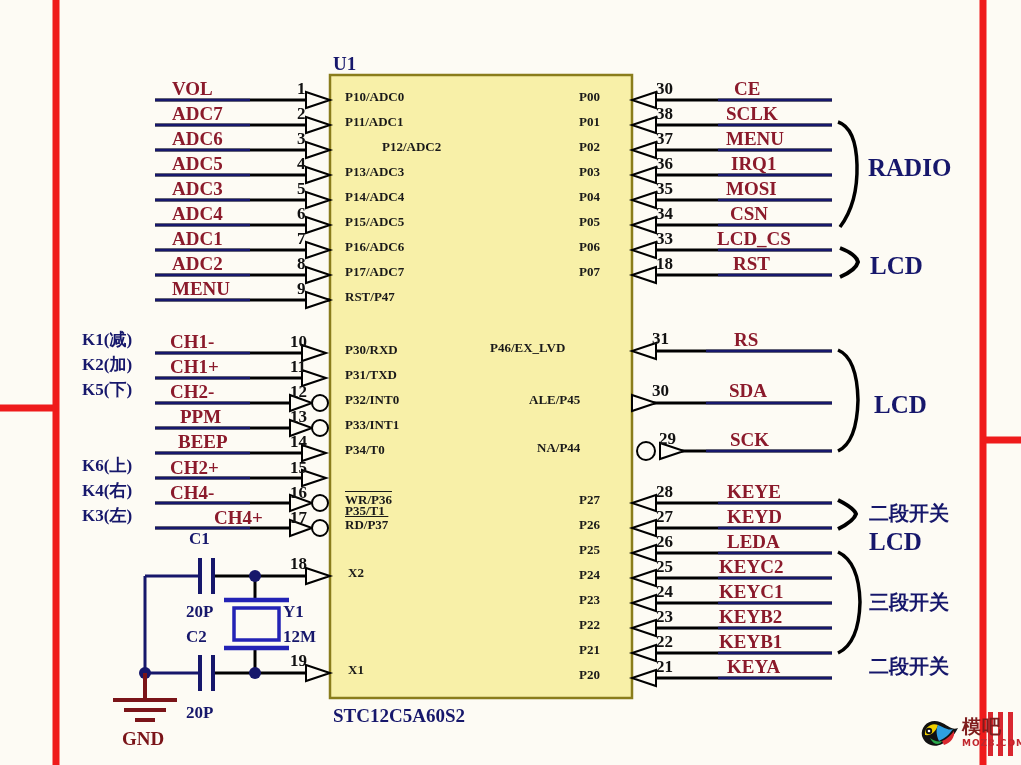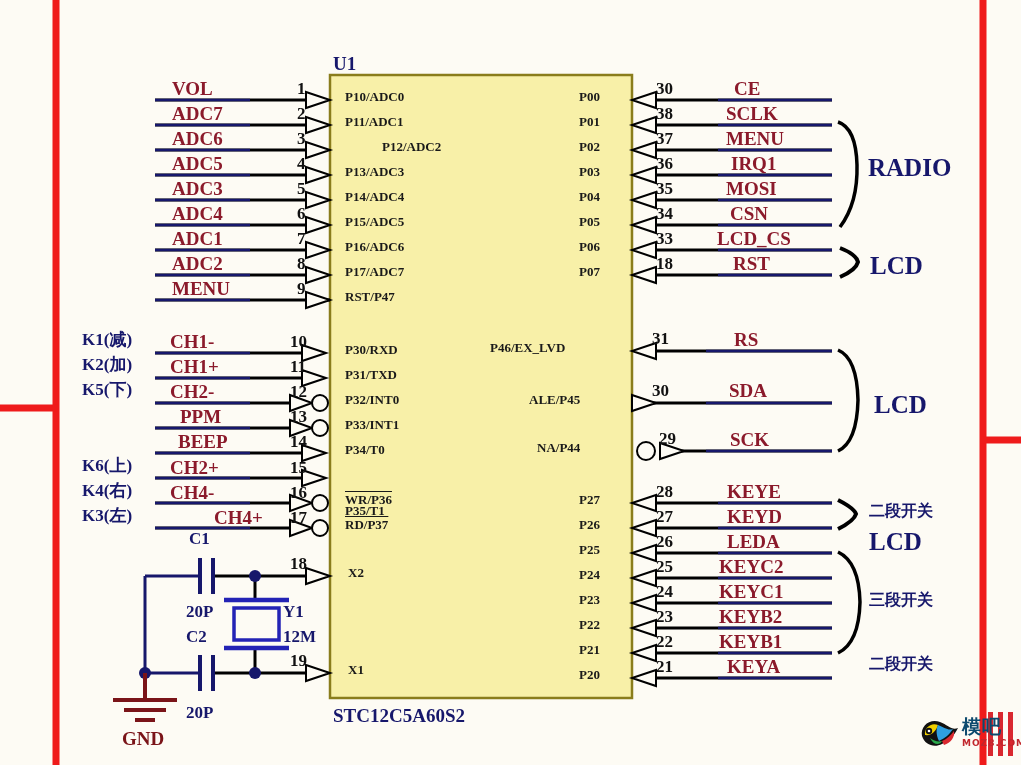--- a/index.html
+++ b/index.html
@@ -21,30 +21,30 @@
   .blue{color:#16176b;}           
   .refdes{color:#16176b;}
   .gnd{color:#7a1418;}
   .cap{color:#16176b;}
 
   .fs-net{font-size:19px;font-weight:bold;}
   .fs-pin{font-size:13px;font-weight:bold;}
   .fs-num{font-size:17px;font-weight:bold;}
   .fs-blue{font-size:25px;font-weight:bold;}
   .fs-k{font-size:17px;font-weight:bold;}
-  .fs-cn{font-size:16px;font-weight:bold;font-family:"DejaVu Sans",sans-serif;}
+  .fs-cn{font-size:20px;font-weight:bold;font-family:"DejaVu Sans",sans-serif;}
   .fs-small{font-size:17px;font-weight:bold;}
   .fs-chip{font-size:19px;font-weight:bold;}
 
   .ovl{ text-decoration:overline; }
 
   
   #logo{position:absolute;left:918px;top:712px;width:96px;height:44px;}
   #logo .bars{position:absolute;right:0;top:0;width:96px;height:44px;}
-  #logo .mo{position:absolute;left:44px;top:2px;color:#0c4a6e;font-size:19px;
+  #logo .mo{position:absolute;left:44px;top:2px;color:#7f1d1d;font-size:19px;
             font-weight:bold;font-family:"DejaVu Sans",sans-serif;letter-spacing:1px;text-align:center;}
   #logo .dom{position:absolute;left:44px;top:26px;color:#c1272d;font-size:9px;
             font-weight:bold;font-family:"DejaVu Sans",sans-serif;letter-spacing:1px;}
 </style>
 </head>
 <body>
 
 <div id="sheet">
 
   <svg width="1021" height="765">

